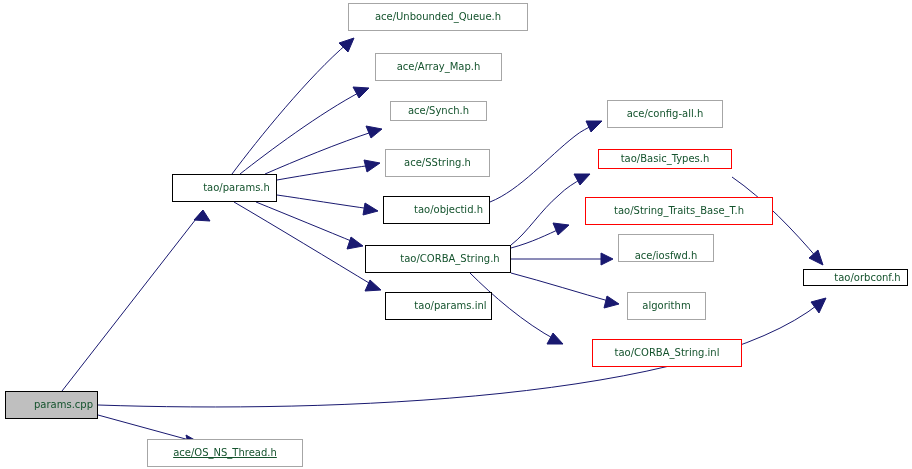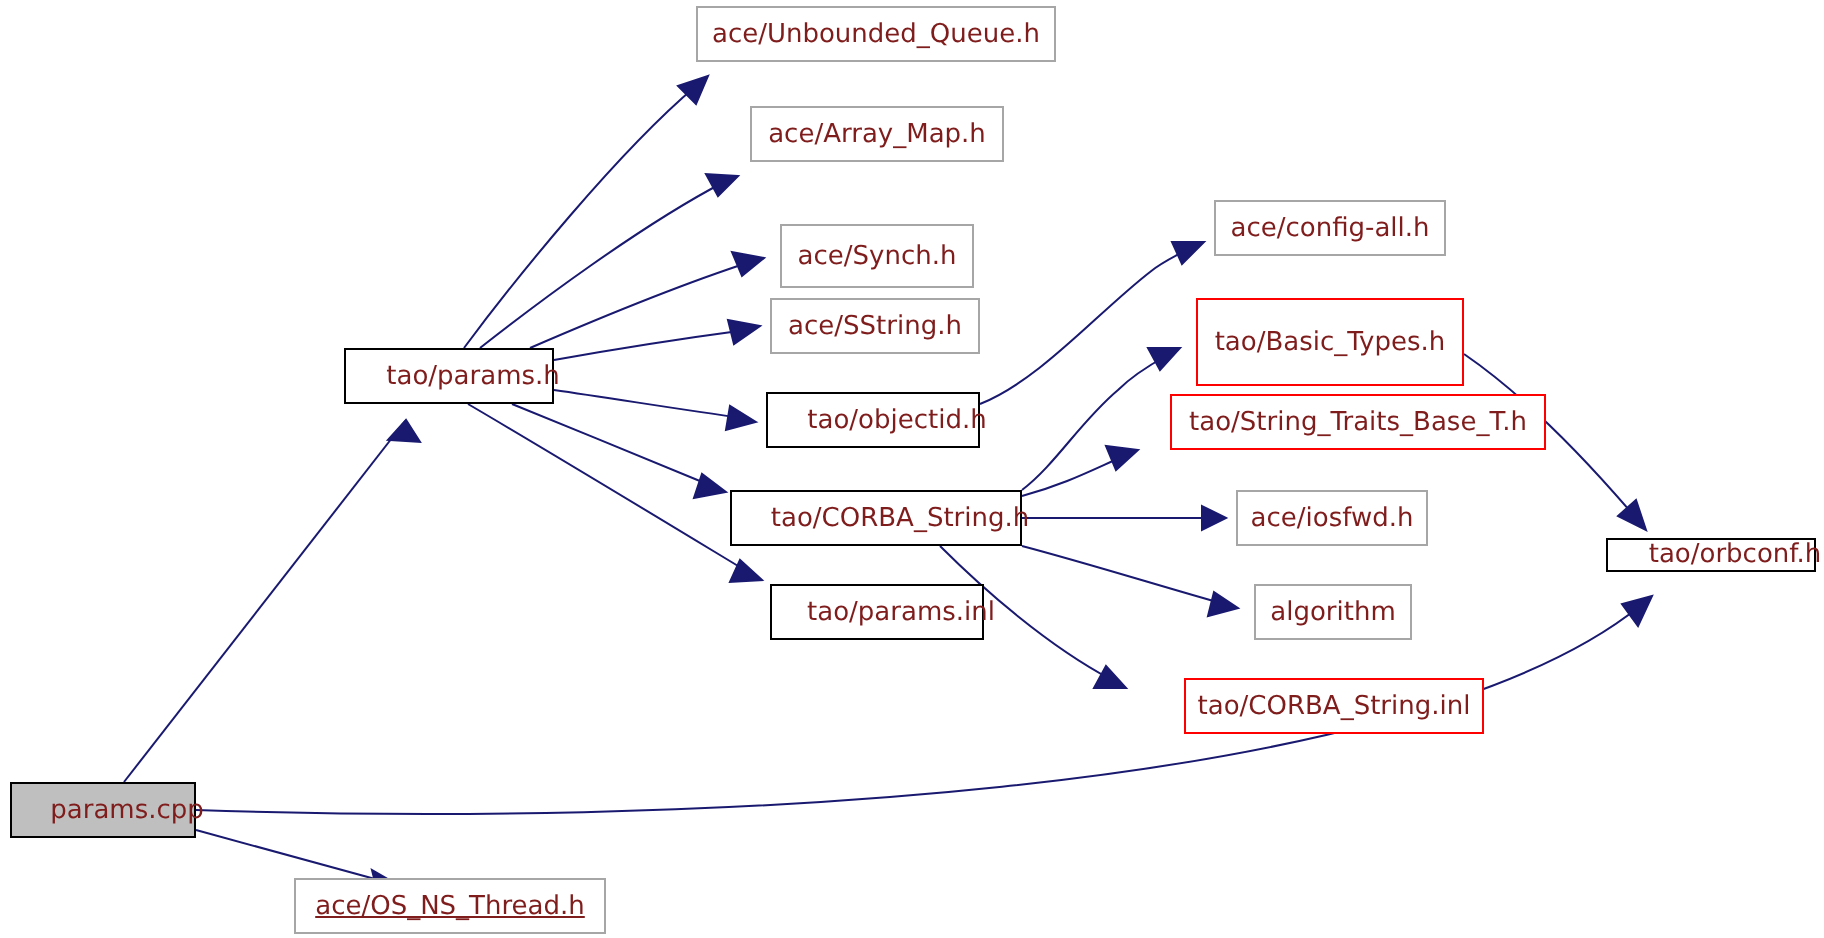--- a/index.html
+++ b/index.html
@@ -23,23 +23,23 @@
     top: 0;
     width: 912px;
     height: 469px;
   }
   .node-box {
     position: absolute;
     box-sizing: border-box;
     display: flex;
     align-items: center;
     justify-content: center;
-    font-size: 13px;
+    font-size: 10px;
     line-height: 1;
-    color: #7f1d1d;
+    color: #14532d;
     background: #ffffff;
     border: 1px solid #a6a6a6;
     white-space: nowrap;
     letter-spacing: 0px;
   }
   .node-box.b-black { border-color: #000000; padding-left: 24px; }
   .node-box.b-red   { border-color: #ff0000; }
   .node-box.b-grey  { border-color: #a6a6a6; }
   .node-box.fill-grey { background: #bfbfbf; }
   .node-label {
@@ -108,45 +108,45 @@
     </g>
   </svg>
 
   <div id="nodes-layer">
       <div class="node-box b-grey" style="left: 348px; top: 3px; width: 180px; height: 28px;">
         <span class="node-label">ace/Unbounded_Queue.h</span>
       </div>
       <div class="node-box b-grey" style="left: 375px; top: 53px; width: 127px; height: 28px;">
         <span class="node-label">ace/Array_Map.h</span>
       </div>
-      <div class="node-box b-grey" style="left: 390px; top: 112px; width: 97px; height: 32px;">
+      <div class="node-box b-grey" style="left: 390px; top: 101px; width: 97px; height: 20px;">
         <span class="node-label">ace/Synch.h</span>
       </div>
       <div class="node-box b-grey" style="left: 385px; top: 149px; width: 105px; height: 28px; align-items: center;">
         <span class="node-label">ace/SString.h</span>
       </div>
       <div class="node-box b-black" style="left: 172px; top: 174px; width: 105px; height: 28px;">
         <span class="node-label">tao/params.h</span>
       </div>
       <div class="node-box b-black" style="left: 383px; top: 196px; width: 107px; height: 28px;">
         <span class="node-label">tao/objectid.h</span>
       </div>
       <div class="node-box b-grey" style="left: 607px; top: 100px; width: 116px; height: 28px;">
         <span class="node-label">ace/config-all.h</span>
       </div>
-      <div class="node-box b-red" style="left: 598px; top: 149px; width: 134px; height: 44px;">
+      <div class="node-box b-red" style="left: 598px; top: 149px; width: 134px; height: 20px;">
         <span class="node-label">tao/Basic_Types.h</span>
       </div>
       <div class="node-box b-red" style="left: 573px; top: 197px; width: 188px; height: 28px; margin-left: 12px;">
         <span class="node-label">tao/String_Traits_Base_T.h</span>
       </div>
       <div class="node-box b-black" style="left: 365px; top: 245px; width: 146px; height: 28px;">
         <span class="node-label">tao/CORBA_String.h</span>
       </div>
-      <div class="node-box b-grey" style="left: 618px; top: 245px; width: 96px; height: 28px;">
+      <div class="node-box b-grey" style="left: 618px; top: 234px; width: 96px; height: 28px; align-items: flex-end;">
         <span class="node-label">ace/iosfwd.h</span>
       </div>
       <div class="node-box b-black" style="left: 385px; top: 292px; width: 107px; height: 28px;">
         <span class="node-label">tao/params.inl</span>
       </div>
       <div class="node-box b-grey" style="left: 627px; top: 292px; width: 79px; height: 28px;">
         <span class="node-label">algorithm</span>
       </div>
       <div class="node-box b-black" style="left: 803px; top: 269px; width: 105px; height: 17px;">
         <span class="node-label">tao/orbconf.h</span>

